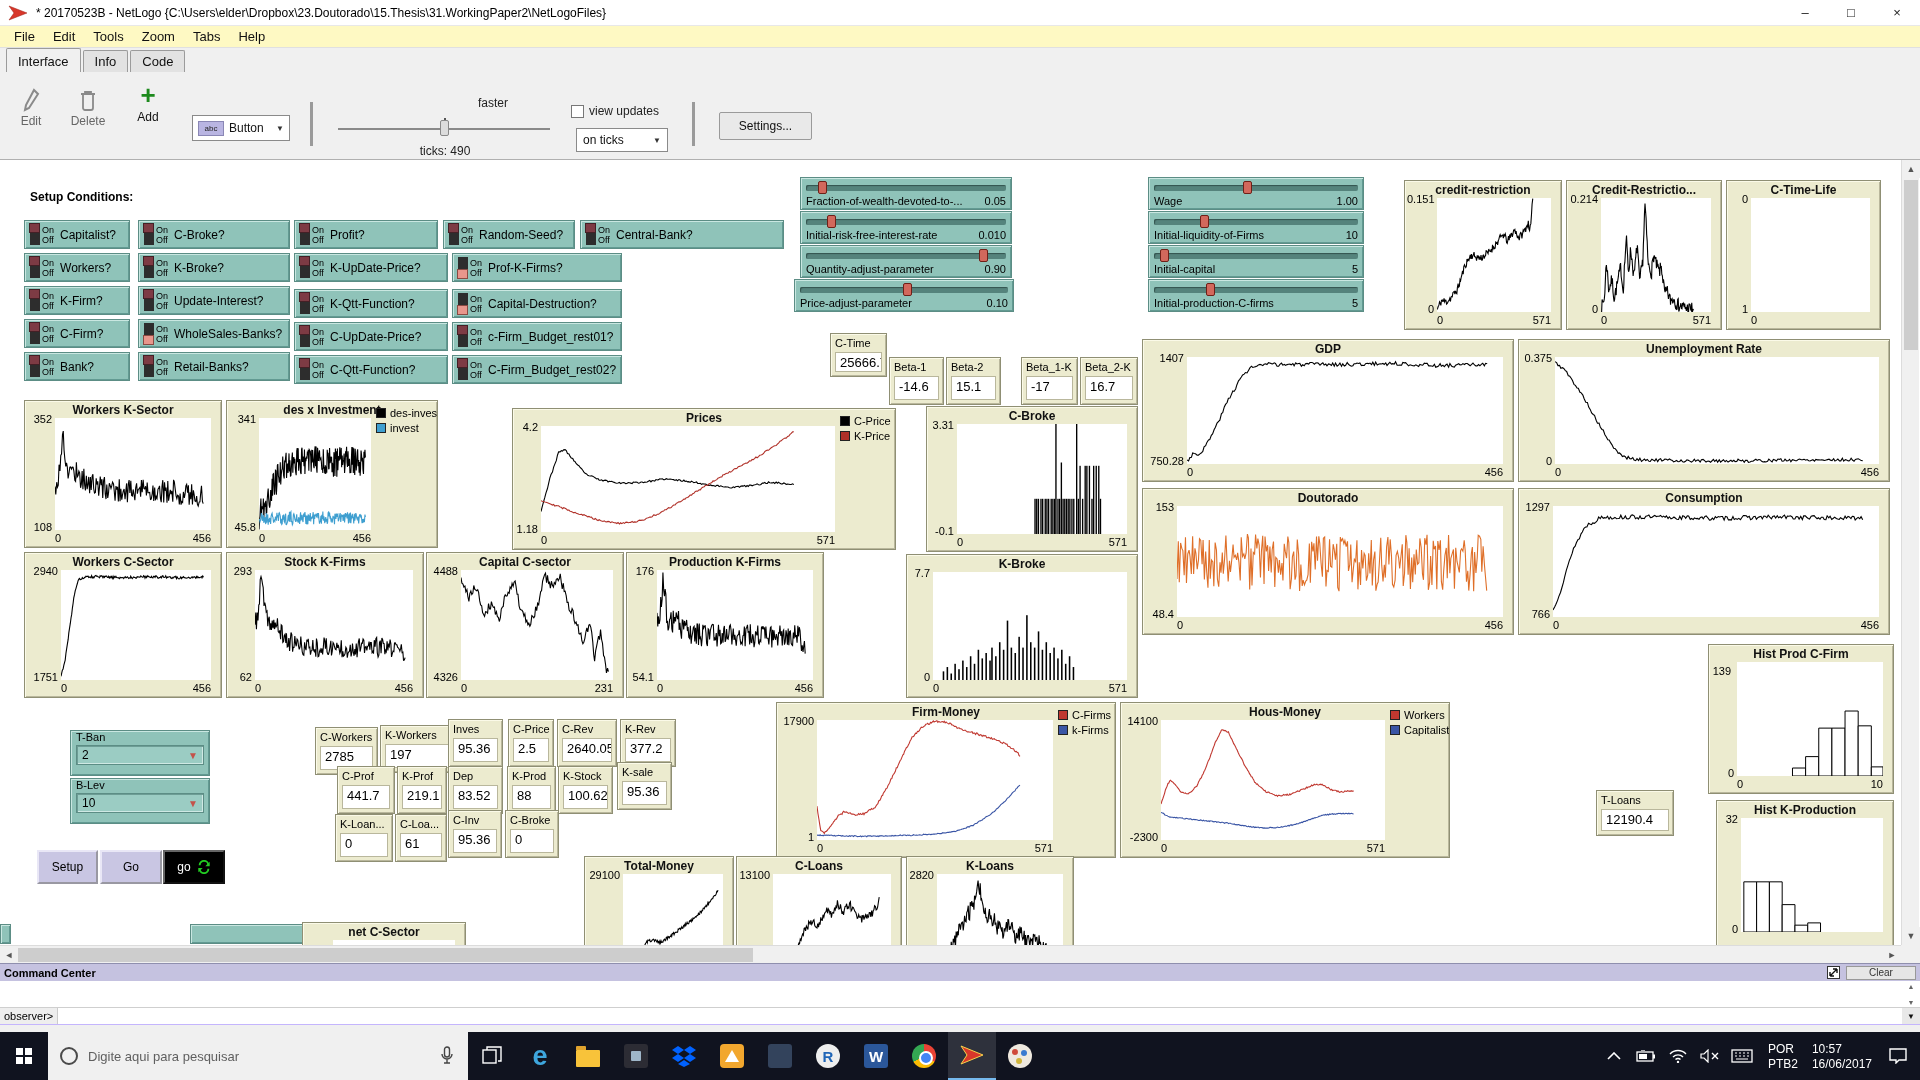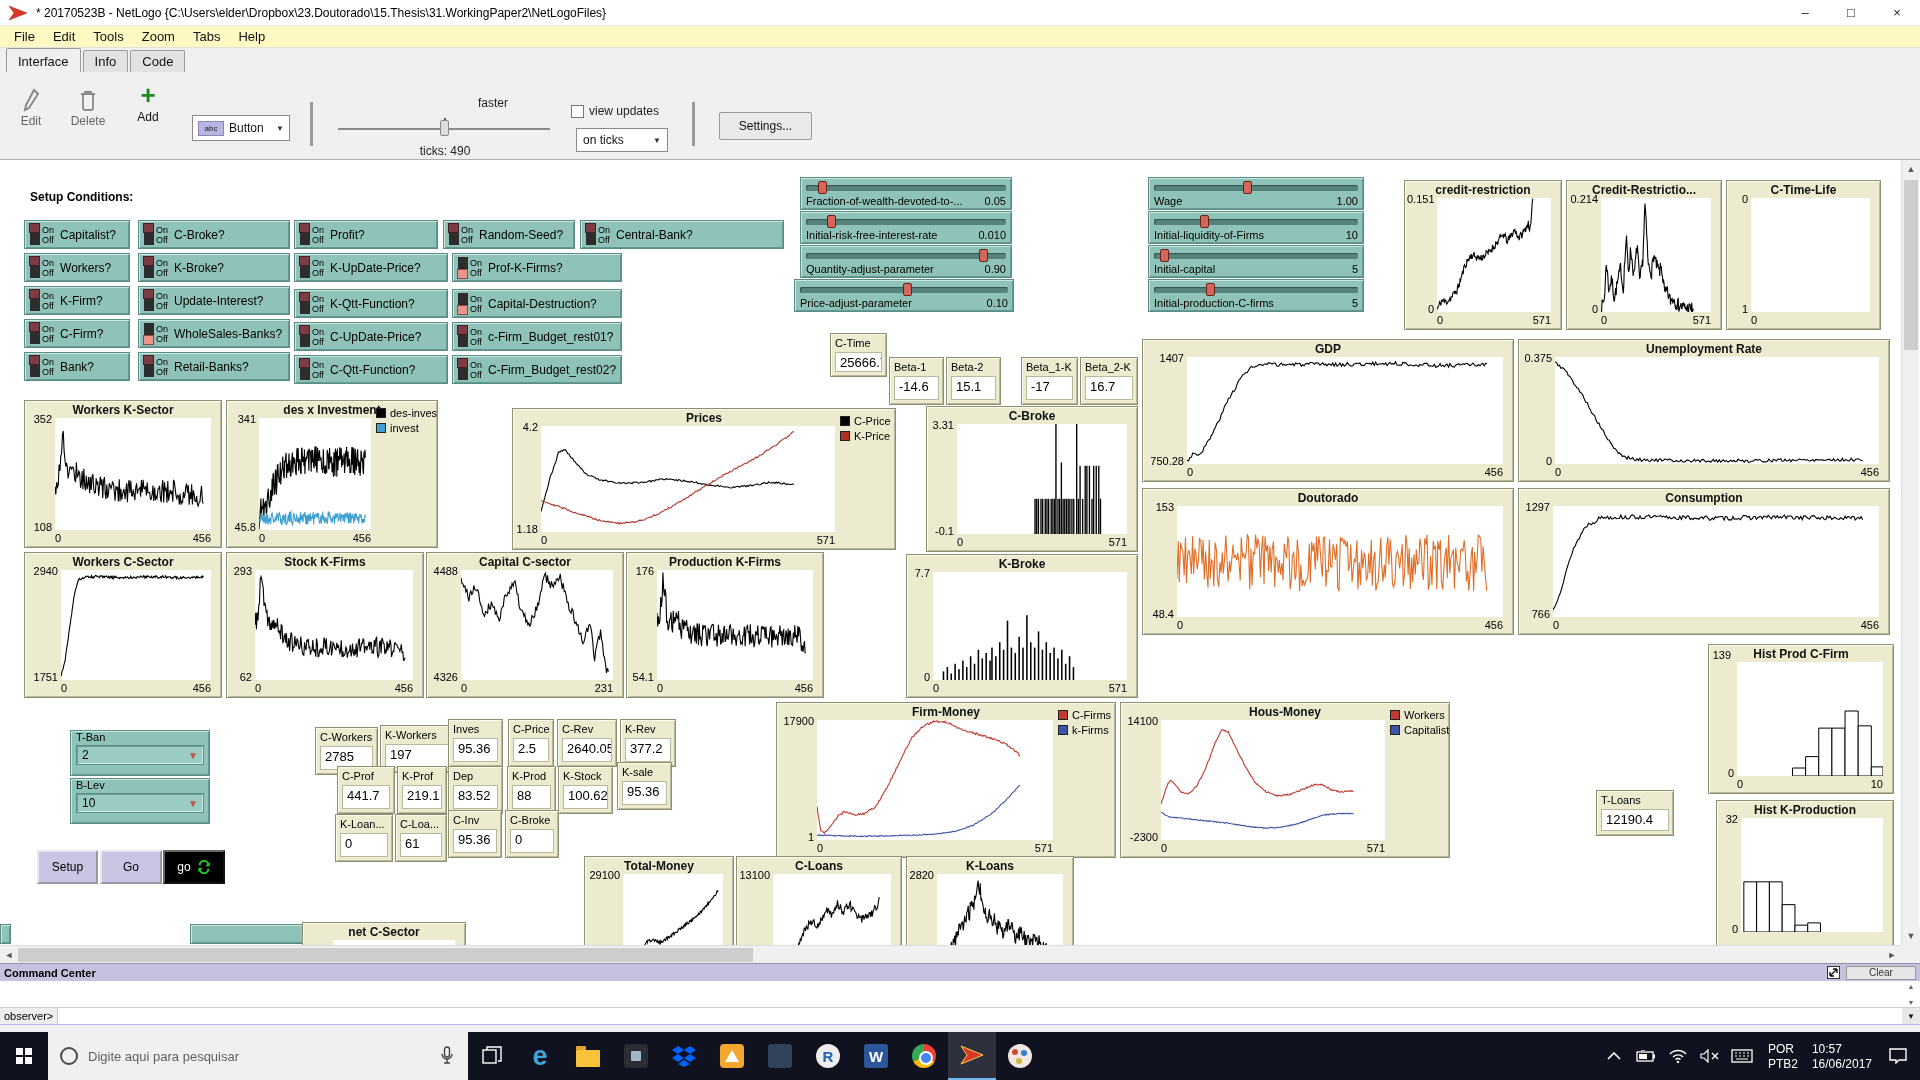--- a/index.html
+++ b/index.html
@@ -887,21 +887,21 @@
       </div>
       <div class="pxl" style="left:40px;top:139px">0</div>
       <div class="pxl" style="left:40px;top:139px;width:224px;text-align:right">571</div>
       <div class="plegend" style="left:269px;top:6px">
         <div class="plegrow"><span class="plegsw" style="background:#c03830"></span>Workers</div>
         <div class="plegrow"><span class="plegsw" style="background:#3a55a5"></span>Capitalist</div>
       </div>
     </div>
     <div class="plot" style="left: 1708px; top: 484px; width: 186px; height: 150px;">
       <div class="ptitle">Hist Prod C-Firm</div>
-      <div class="pyl" style="top:4px;width:20px">139</div>
+      <div class="pyl" style="top:20px;width:20px">139</div>
       <div class="pyl" style="top:122px;width:23px">0</div>
       <div class="parea" style="left:28px;top:17px;width:146px;height:114px">
         <svg viewBox="0 0 100 100" preserveAspectRatio="none" width="100%" height="100%">
           <rect x="38.0" y="93.0" width="9.0" height="7.0" fill="#fff" stroke="#000" stroke-width="1" vector-effect="non-scaling-stroke"></rect>
           <rect x="47.0" y="83.0" width="9.0" height="17.0" fill="#fff" stroke="#000" stroke-width="1" vector-effect="non-scaling-stroke"></rect>
           <rect x="56.0" y="58.0" width="9.0" height="42.0" fill="#fff" stroke="#000" stroke-width="1" vector-effect="non-scaling-stroke"></rect>
           <rect x="65.0" y="58.0" width="9.0" height="42.0" fill="#fff" stroke="#000" stroke-width="1" vector-effect="non-scaling-stroke"></rect>
           <rect x="74.0" y="43.0" width="9.0" height="57.0" fill="#fff" stroke="#000" stroke-width="1" vector-effect="non-scaling-stroke"></rect>
           <rect x="83.0" y="56.0" width="9.0" height="44.0" fill="#fff" stroke="#000" stroke-width="1" vector-effect="non-scaling-stroke"></rect>
           <rect x="92.0" y="92.0" width="8.0" height="8.0" fill="#fff" stroke="#000" stroke-width="1" vector-effect="non-scaling-stroke"></rect>

